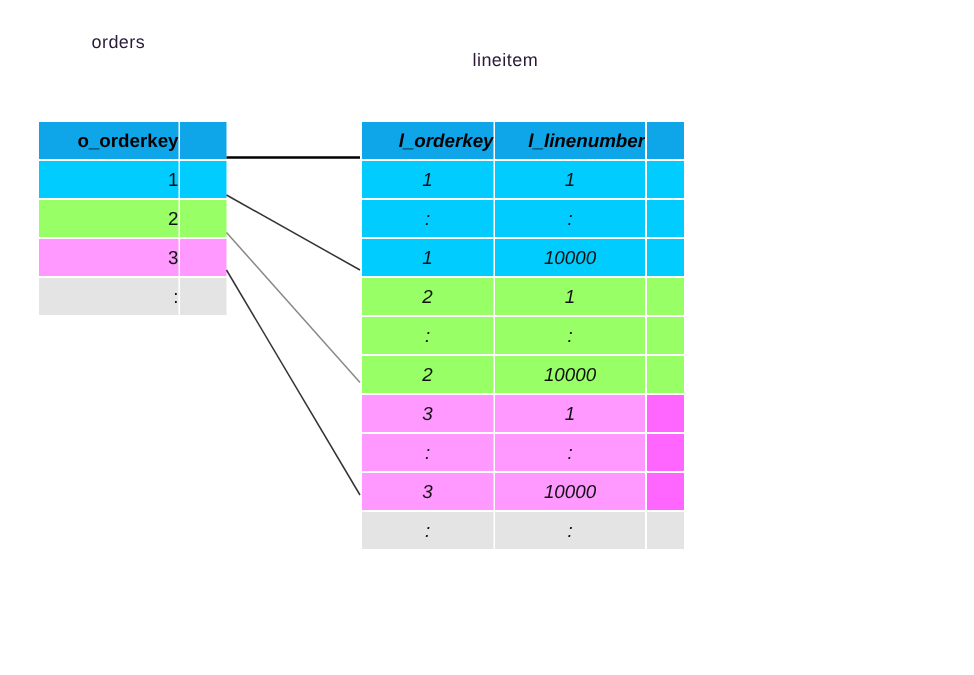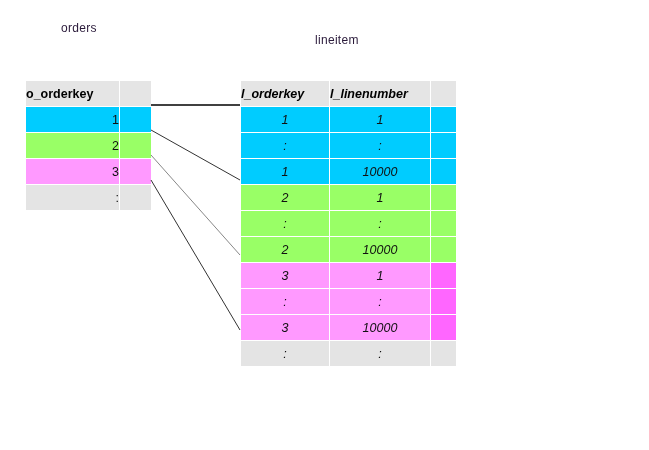--- a/index.html
+++ b/index.html
@@ -40,24 +40,24 @@
     border: 1px solid #ffffff;
     padding: 0;
     height: 25px;
     font-size: 12.5px;
     font-weight: normal;
     color: #101010;
     vertical-align: middle;
     overflow: hidden;
   }
   .er-table th {
-    background: #e5e5e5;
+    background: #0ea5e9;
     color: #000000;
     font-weight: bold;
-    text-align: left;
+    text-align: right;
     font-size: 12.5px;
     height: 25px;
   }
   .cell-pad-r { padding-right: 8px; text-align: right; }
   .cell-center { text-align: center; }
 
   
   #orders-table {
     left: 25px;
     top: 80px;

